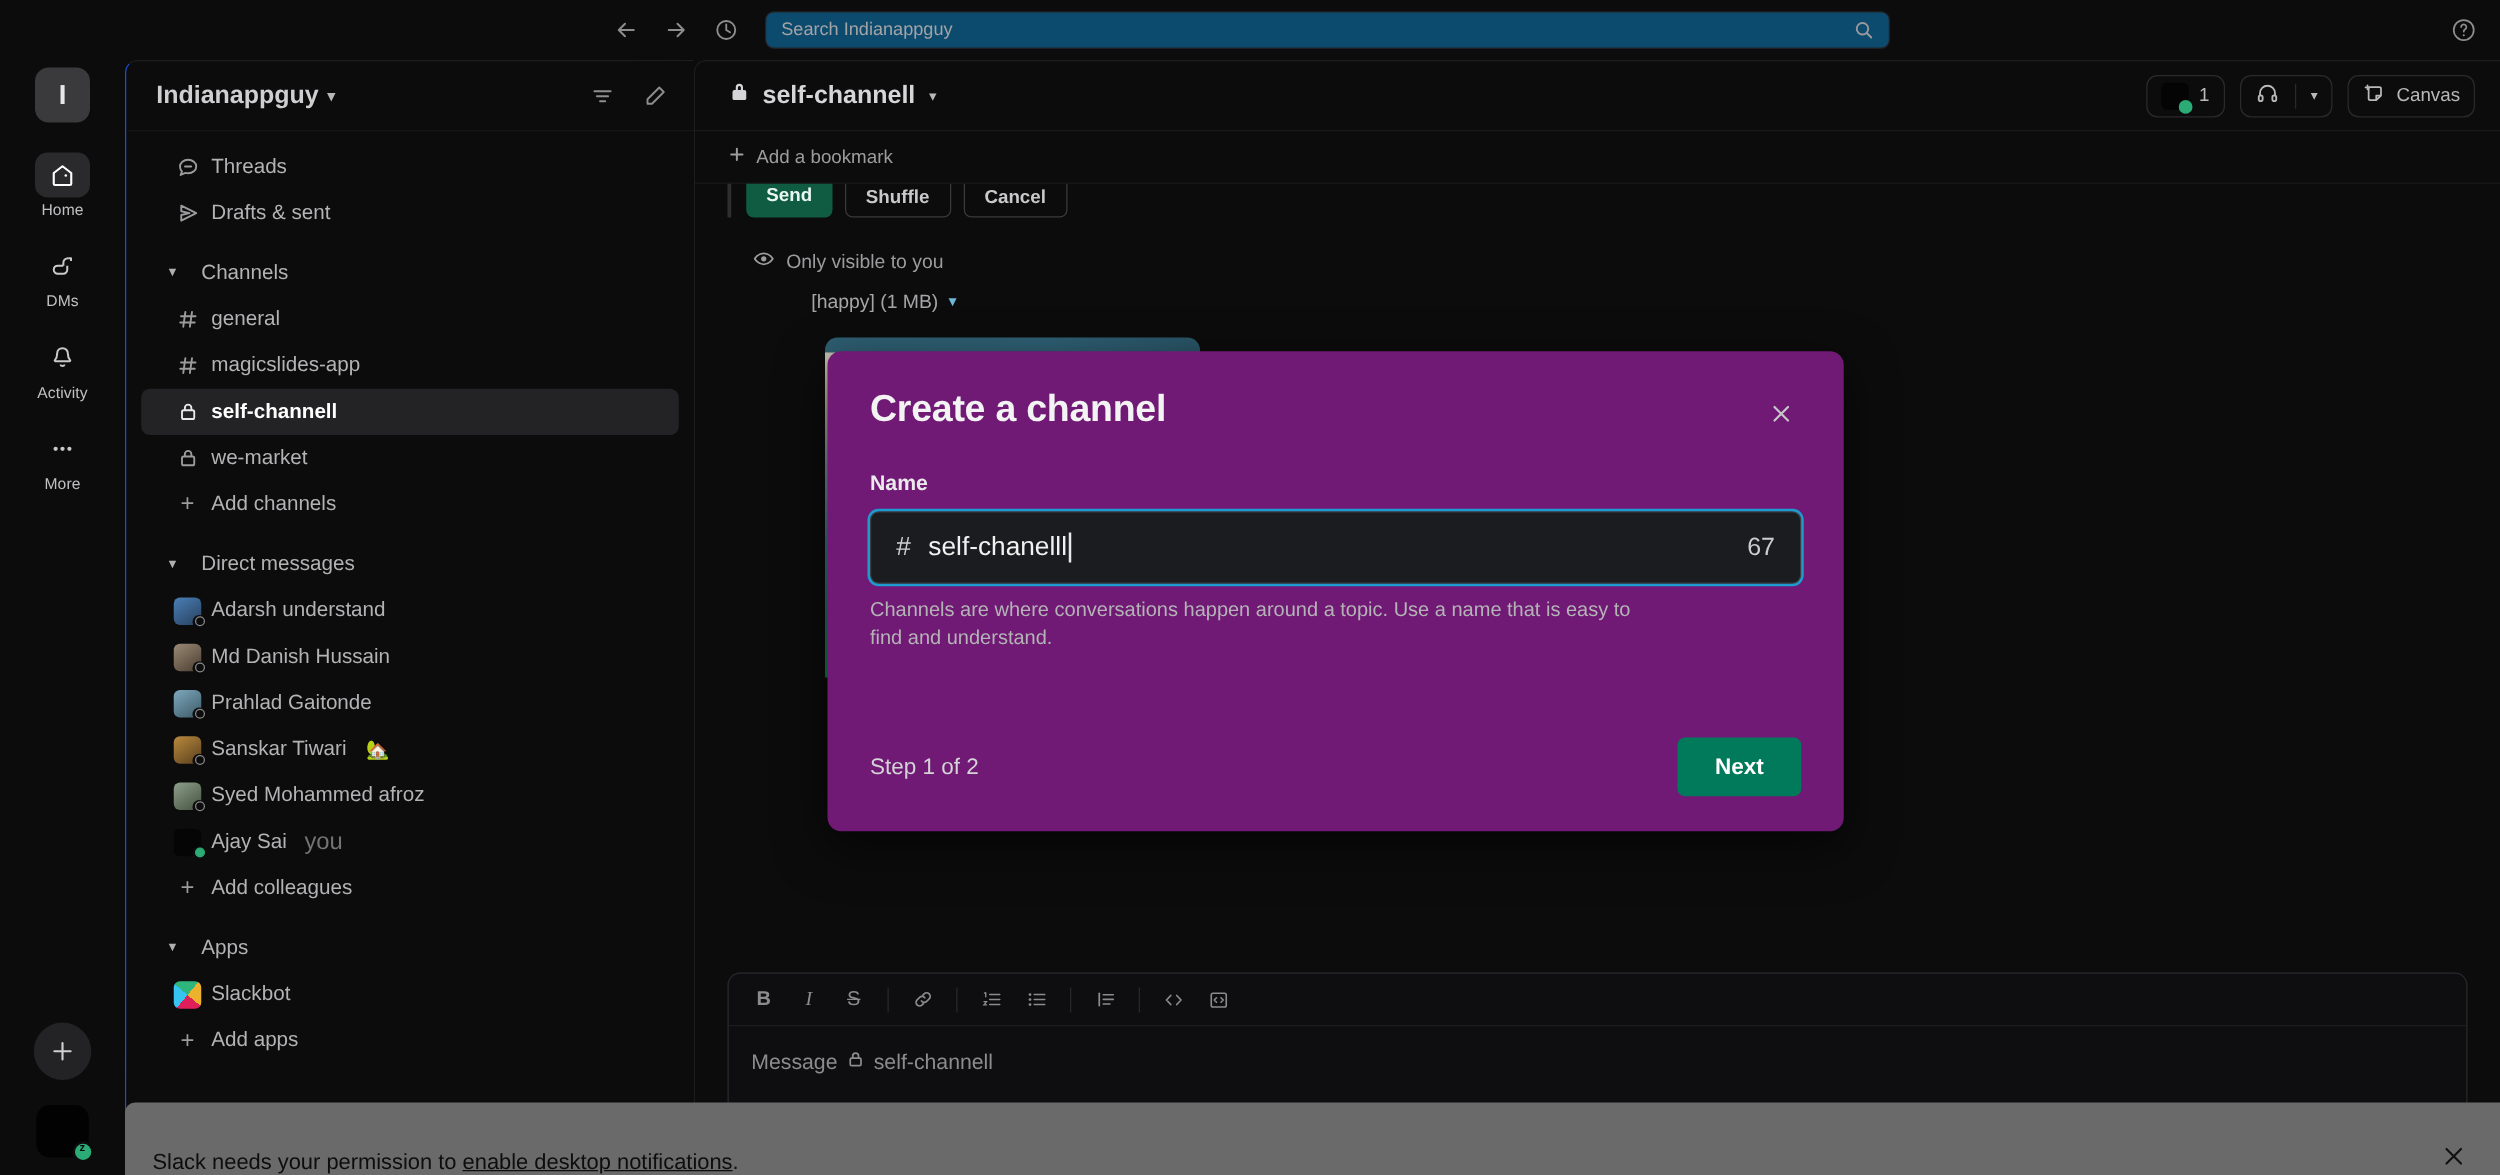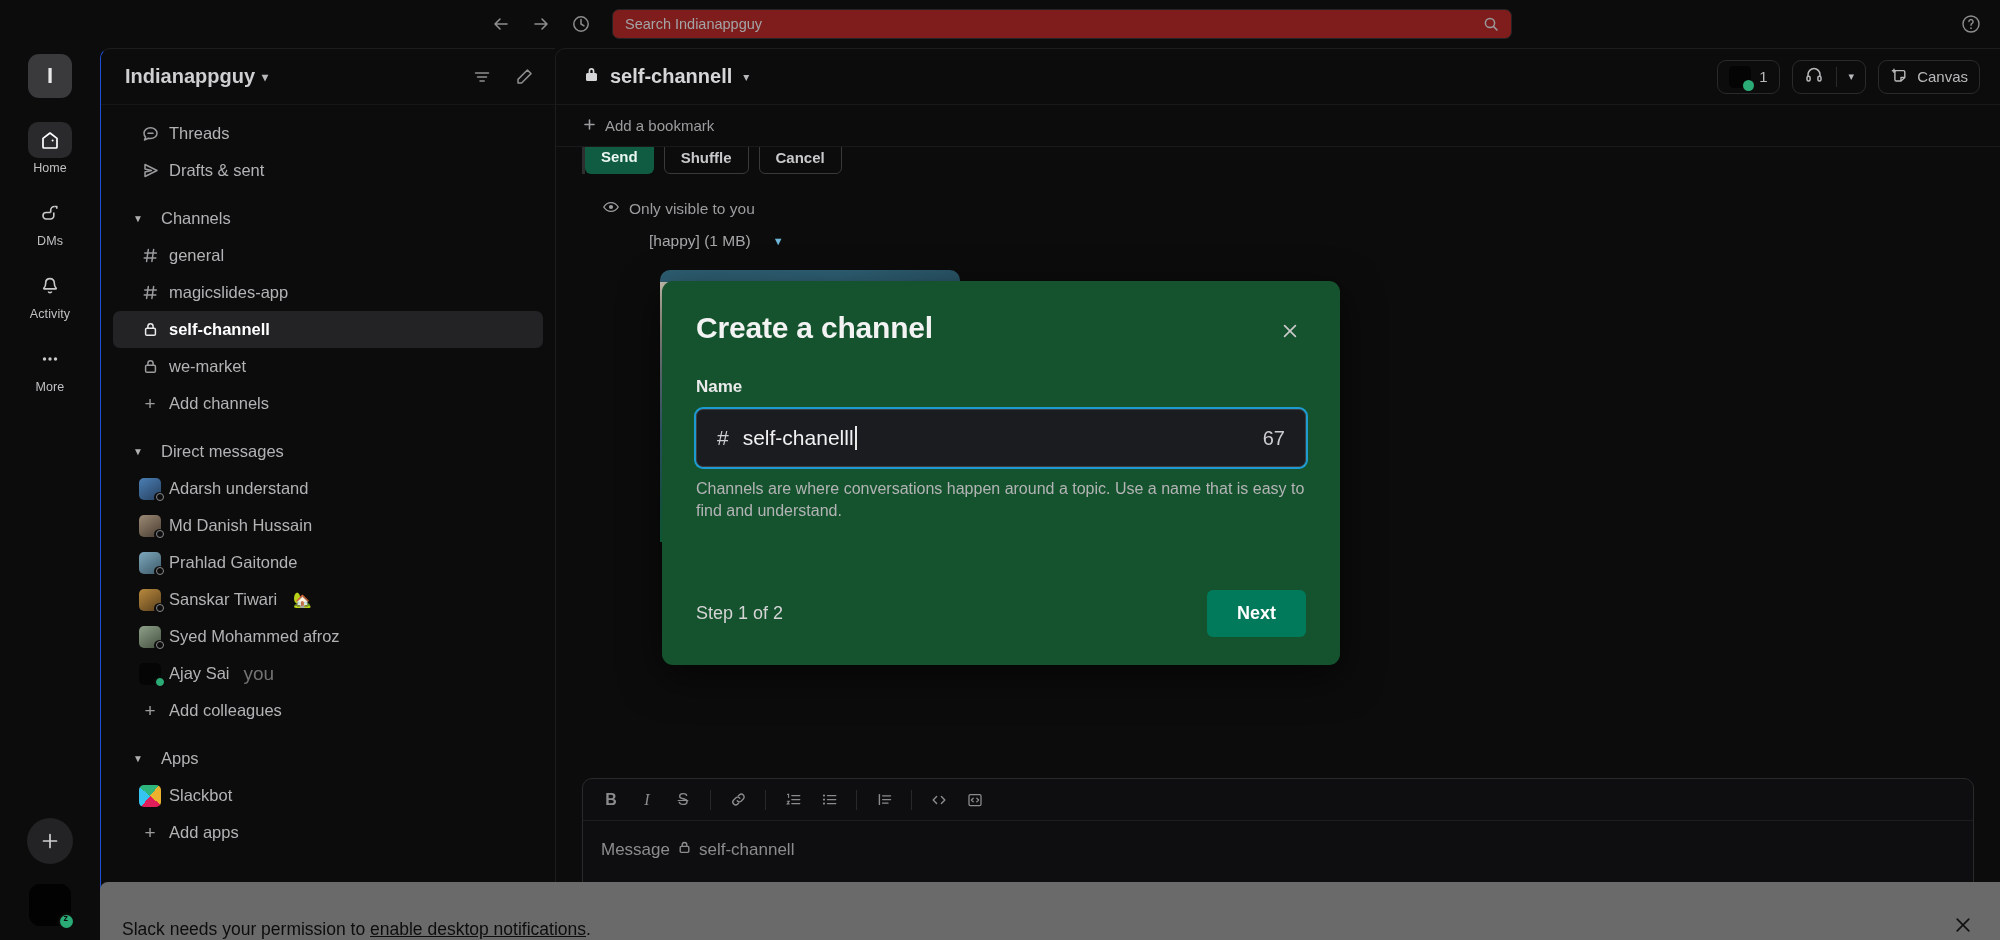--- a/index.html
+++ b/index.html
@@ -22,21 +22,21 @@
     position: absolute; left: 0; right: 0; top: 0; height: 48px;
     display: flex; align-items: center; justify-content: center; gap: 0;
   }
   .nav-btns { display: flex; align-items: center; gap: 14px; margin-right: 18px; }
   .nav-ico {
     width: 26px; height: 26px; display: flex; align-items: center; justify-content: center;
     color: #8d8d8e; cursor: pointer; border-radius: 6px;
   }
   .nav-ico svg { display: block; }
   .search-box {
-    width: 900px; height: 30px; background: #7f1d1d; border: 1px solid #232325;
+    width: 900px; height: 30px; background: #0c4a6e; border: 1px solid #232325;
     border-radius: 7px; display: flex; align-items: center; padding: 0 12px;
     color: #a7a7a8; font-size: 14.5px; cursor: pointer; position: relative;
   }
   .search-box .sb-text { flex: 1; color: #a4a4a6; }
   .search-box .sb-ico { color: #9a9a9c; display: flex; }
   .help-btn {
     position: absolute; right: 16px; top: 11px; width: 26px; height: 26px;
     display: flex; align-items: center; justify-content: center; color: #8d8d8e; cursor: pointer;
   }
 
@@ -163,37 +163,37 @@
 
   .bookmark-bar {
     height: 42px; display: flex; align-items: center; padding: 0 26px;
     border-bottom: 1px solid #19191b; flex: 0 0 42px;
   }
   .bookmark-add {
     display: flex; align-items: center; gap: 8px; color: #9d9d9f; font-size: 15px; cursor: pointer;
   }
 
   .msgs { flex: 1; position: relative; overflow: hidden; padding: 0 26px; }
-  .msg-block { padding-left: 0; border-left: 3px solid #2e2e31; margin-top: 10px; }
+  .msg-block { padding-left: 12px; border-left: 3px solid #2e2e31; margin-top: 10px; }
   .btn-row { display: flex; gap: 10px; margin-top: -16px; }
   .btn-g {
     background: #0f5c43; color: #eaf6f1; border-radius: 6px; padding: 7px 16px;
     font-size: 15px; font-weight: 700; cursor: pointer;
   }
   .btn-o {
     border: 1px solid #3a3a3d; color: #c9c9cb; border-radius: 6px; padding: 7px 16px;
     font-size: 15px; font-weight: 700; cursor: pointer; background: transparent;
   }
   .only-visible {
     display: flex; align-items: center; gap: 9px; color: #9c9c9e; font-size: 15.5px;
     margin-top: 24px; padding-left: 20px;
   }
   .file-line {
     margin-top: 12px; padding-left: 67px; color: #a6a6a8; font-size: 15.5px;
-    display: flex; align-items: center; gap: 22px; text-align: center;
+    display: flex; align-items: center; gap: 6px; text-align: center;
   }
   .file-line .fcaret { color: #6fb6d8; font-size: 11px; }
 
   
   .composer-wrap { padding: 0 26px 14px 26px; }
   .composer {
     border: 1px solid #2a2a2d; border-radius: 10px; background: #0e0e10; overflow: hidden;
   }
   .fmt-bar {
     height: 42px; display: flex; align-items: center; gap: 4px; padding: 0 12px;
@@ -236,22 +236,22 @@
     border-radius: 10px 10px 0 0;
     background: linear-gradient(90deg, #2e5f72 0%, #2f6176 60%, #2a5668 100%);
     z-index: 48;
   }
   .ghost-strip {
     position: absolute; left: 660px; top: 282px; width: 8px; height: 260px;
     background: linear-gradient(180deg,#c9c2b4 0%,#b9b0a2 16%,#7d8b93 34%,#3b6f86 58%,#1f6e5c 84%,#127a4a 100%);
     z-index: 48;
   }
   .modal {
-    position: absolute; left: 662px; top: 281px; width: 678px; height: 384px;
-    background: #14532d; border-radius: 11px; z-index: 60;
+    position: absolute; left: 662px; top: 281px; width: 813px; height: 384px;
+    background: #701a75; border-radius: 11px; z-index: 60;
     box-shadow: 0 12px 40px rgba(0,0,0,.6);
     padding: 30px 34px 0 34px; display: flex; flex-direction: column;
   }
   .modal-head { display: flex; align-items: flex-start; }
   .modal-title { font-size: 30px; font-weight: 700; color: #f3f3f4; letter-spacing: -.2px; }
   .modal-close {
     margin-left: auto; width: 32px; height: 32px; display: flex; align-items: center;
     justify-content: center; color: #c9c9cb; cursor: pointer; font-size: 22px; margin-top: 4px;
   }
   .field-label { margin-top: 30px; font-size: 17px; font-weight: 700; color: #eaeaeb; }

